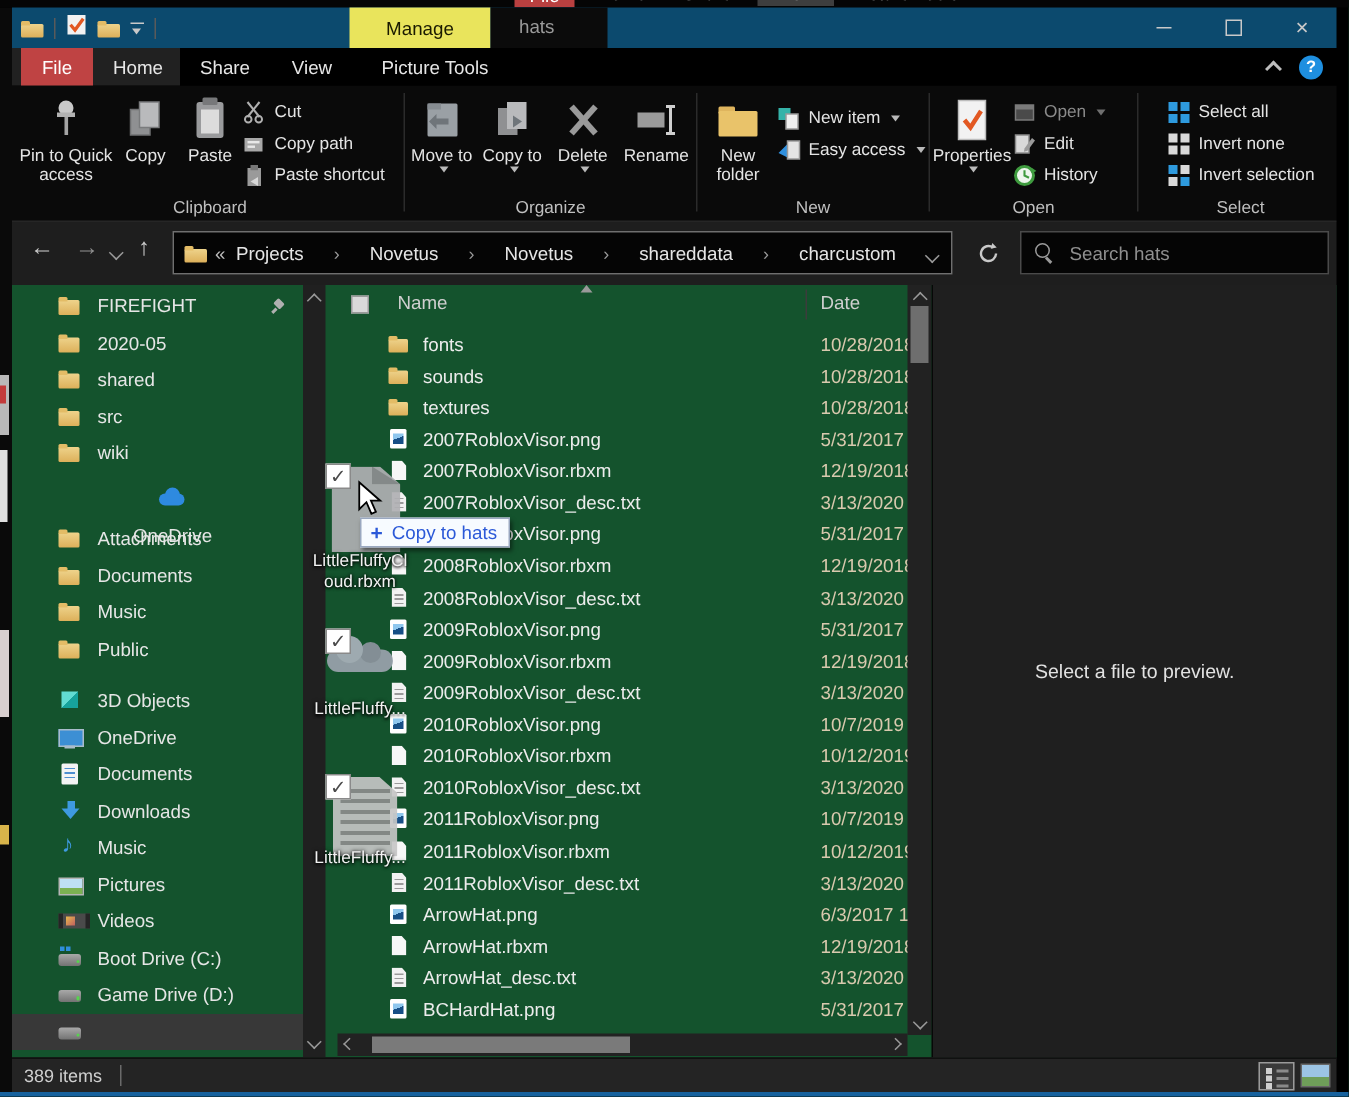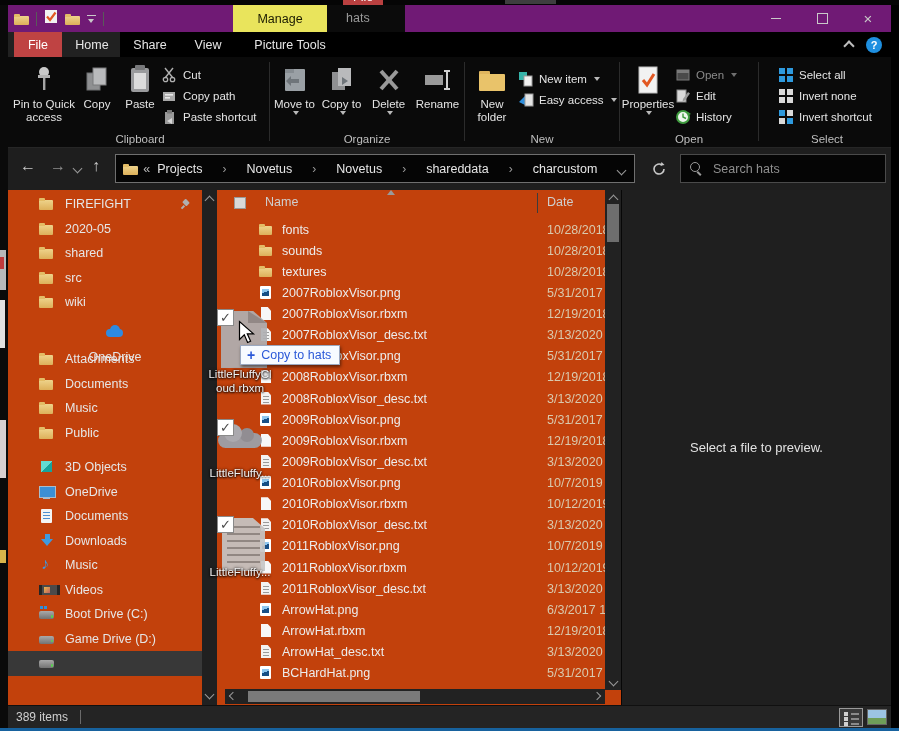--- a/index.html
+++ b/index.html
@@ -9,21 +9,21 @@
 
   
   #topstrip{left:0;top:0;width:899px;height:5px;background:#050505;overflow:hidden;z-index:5;}
   #topstrip .bgtab{position:absolute;top:-11px;font-size:12.5px;color:#c9c9c9;}
   #topstrip .bgtab.red{background:#b94040;color:#fff;padding:0 10px;top:-10px;height:15px;}
   #topstrip .bgtab.boxed{background:#3e3e3e;padding:0 12px;height:15px;}
   #leftstrip{left:0;top:5px;width:8px;height:723px;background:#0a0a0a;z-index:1;}
   #leftstrip span{position:absolute;left:0;}
 
   
-  #titlebar{left:8px;top:5px;width:883px;height:27px;background:#701a75;z-index:10;}
+  #titlebar{left:8px;top:5px;width:883px;height:27px;background:#0c4a6e;z-index:10;}
   .qat{position:absolute;left:6px;top:3px;display:flex;align-items:center;gap:7px;height:21px;}
   .qsep{width:1px;height:14px;background:#5a5a5a;}
   .mini-folder{position:relative;width:15px;height:12px;}
   .mini-folder::before{content:"";position:absolute;left:0;top:3px;width:15px;height:9px;background:linear-gradient(#eed38b,#ddb05a);border-radius:1px;}
   .mini-folder::after{content:"";position:absolute;left:0;top:1px;width:6px;height:3px;background:#e3bc66;border-radius:1px 1px 0 0;}
   .dd-bar{position:relative;width:9px;height:8px;}
   .dd-bar::before{content:"";position:absolute;left:0;top:0;width:9px;height:1.5px;background:#c9c9c9;}
   .dd-bar::after{content:"";position:absolute;left:1px;top:4px;border-left:3.5px solid transparent;border-right:3.5px solid transparent;border-top:4px solid #c9c9c9;}
   #manage-tab{position:absolute;left:225px;top:0;width:94px;height:27px;background:#e9e45c;color:#1a1a00;
     display:flex;align-items:center;justify-content:center;font-size:12.5px;}
@@ -72,21 +72,21 @@
   #crumb-dd{position:absolute;right:9px;top:12px;width:7px;height:7px;border-left:1.8px solid #9a9a9a;border-bottom:1.8px solid #9a9a9a;transform:rotate(-45deg);}
   #refreshbtn{position:absolute;left:636px;top:6px;width:30px;height:29px;display:flex;align-items:center;justify-content:center;}
   #searchbox{position:absolute;left:672px;top:6px;width:206px;height:29px;background:#050505;border:1px solid #4a4a4a;display:flex;align-items:center;padding:0 8px;gap:9px;}
   #searchbox input{background:transparent;border:none;outline:none;color:#d9d9d9;font-size:12.5px;width:150px;font-family:"Liberation Sans",sans-serif;}
   #searchbox input::placeholder{color:#8f8f8f;}
   .mag{position:relative;width:13px;height:13px;}
   .mag::before{content:"";position:absolute;left:1px;top:0;width:8px;height:8px;border:1.6px solid #9a9a9a;border-radius:50%;}
   .mag::after{content:"";position:absolute;left:8.5px;top:8.5px;width:5px;height:1.6px;background:#9a9a9a;transform:rotate(45deg);transform-origin:0 0;}
 
   
-  #main{left:8px;top:190px;width:883px;height:515px;background:#c2410c;z-index:7;}
+  #main{left:8px;top:190px;width:883px;height:515px;background:#14532d;z-index:7;}
   #sidebar{position:absolute;left:0;top:0;width:194px;height:515px;padding-top:2px;overflow:hidden;}
   .side-row{display:flex;align-items:center;gap:9px;padding-left:30px;height:24.5px;color:#e6e6e6;font-size:12.5px;white-space:nowrap;position:relative;}
   .side-row.root{padding-left:20px;flex-direction:column;}
   .side-row.selected{background:#383838;}
   .side-spacer{height:8px;}
   .side-spacer.big{height:10px;}
   .pin-glyph{position:absolute;right:12px;top:8px;width:8px;height:8px;}
   .pin-glyph::before{content:"";position:absolute;left:1px;top:0;width:6px;height:5px;background:#b0b0b0;border-radius:1px;transform:rotate(45deg);}
   .pin-glyph::after{content:"";position:absolute;left:0px;top:5px;width:1.5px;height:4px;background:#b0b0b0;transform:rotate(45deg);}
   #side-scroll{position:absolute;left:194px;top:0;width:15px;height:515px;background:#202020;}
@@ -453,21 +453,21 @@
       </div>
       <div class="rsmall">
         <span class="si">
           <svg width="16" height="16">
               <rect x="1" y="1" width="6" height="6" fill="#2e9ade"></rect>
               <rect x="9" y="1" width="6" height="6" fill="#d9d9d9"></rect>
               <rect x="1" y="9" width="6" height="6" fill="#d9d9d9"></rect>
               <rect x="9" y="9" width="6" height="6" fill="#2e9ade"></rect>
             </svg>
         </span>
-        <span>Invert shortcut</span>
+        <span>Invert selection</span>
       </div>
     </div>
     <div class="rgrouplabel">Select</div>
   </div>
 </div>
 
 <div id="addrbar" class="abs">
   <span class="navglyph" style="left:12px;">←</span>
   <span class="navglyph" style="left:42px;color:#8f8f8f;">→</span>
   <span class="chev-dn-sm" style="left:66px;"></span>
@@ -561,20 +561,24 @@
       </div>
       <div class="side-row">
         <span class="ic ic-down"></span>
         <span>Downloads</span>
       </div>
       <div class="side-row">
         <span class="ic ic-note"></span>
         <span>Music</span>
       </div>
       <div class="side-row">
+        <span class="ic ic-pic"></span>
+        <span>Pictures</span>
+      </div>
+      <div class="side-row">
         <span class="ic ic-film"></span>
         <span>Videos</span>
       </div>
       <div class="side-row">
         <span class="ic ic-drive-win"></span>
         <span>Boot Drive (C:)</span>
       </div>
       <div class="side-row">
         <span class="ic ic-drive"></span>
         <span>Game Drive (D:)</span>

